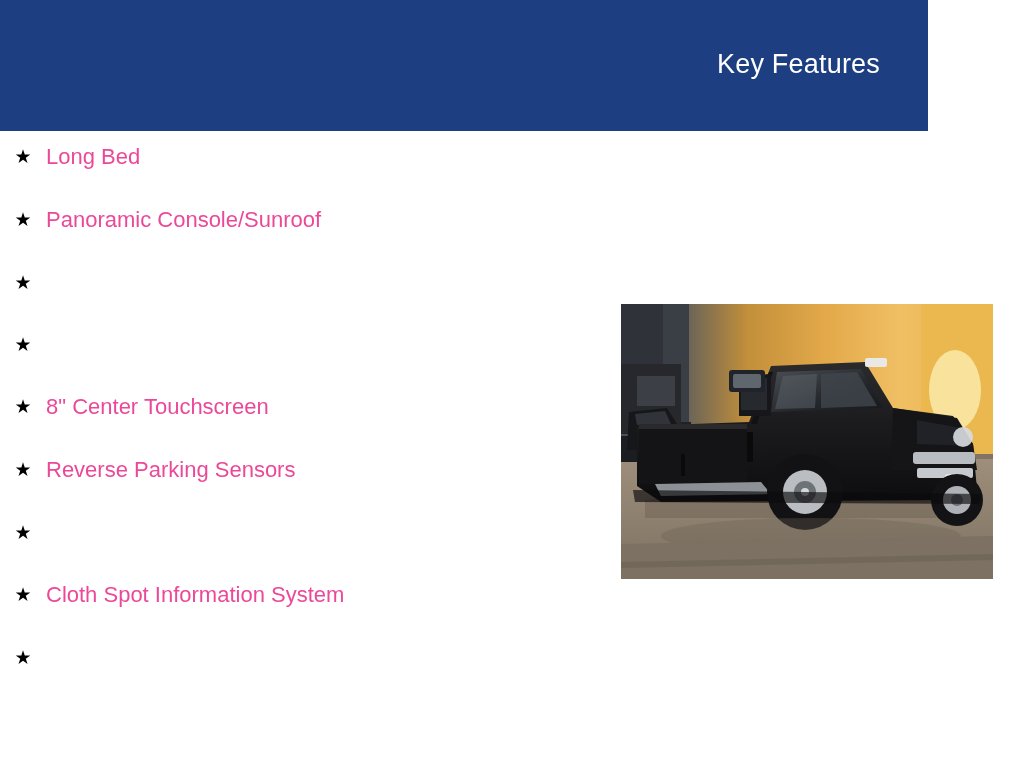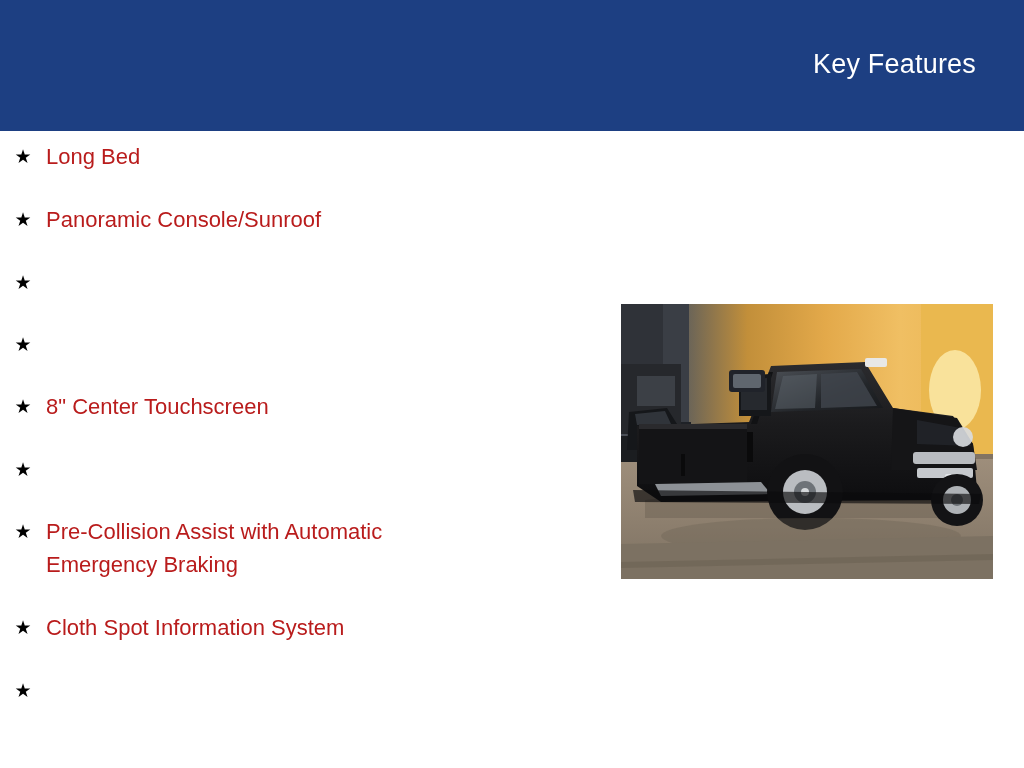--- a/index.html
+++ b/index.html
@@ -16,21 +16,21 @@
   .page {
     position: relative;
     width: 1024px;
     height: 768px;
     background: #ffffff;
   }
   .header-bar {
     position: absolute;
     left: 0;
     top: 0;
-    width: 1024px;
+    width: 928px;
     height: 131px;
     background: #1d3f82;
   }
   .header-title {
     position: absolute;
     right: 48px;
     top: 48px;
     color: #ffffff;
     font-size: 27px;
     line-height: 32px;
@@ -56,21 +56,21 @@
     width: 46px;
     flex: 0 0 46px;
     text-align: center;
     color: #000000;
     font-size: 19px;
     line-height: 30px;
     padding-top: 2px;
   }
   .feature-text {
     flex: 1 1 auto;
-    color: #b91c1c;
+    color: #ec4899;
     font-size: 22px;
     line-height: 33px;
     max-width: 470px;
     white-space: pre-line;
   }
   .vehicle-photo {
     position: absolute;
     left: 621px;
     top: 304px;
     width: 372px;
@@ -113,26 +113,25 @@
       <span class="bullet-star">★</span>
     </div>
 
     <div class="feature-item">
       <span class="bullet-star">★</span>
       <span class="feature-text">8" Center Touchscreen</span>
     </div>
 
     <div class="feature-item">
       <span class="bullet-star">★</span>
-    </div>
-
-    <div class="feature-item">
-      <span class="bullet-star">★</span>
-      <span class="feature-text">Pre-Collision Assist with Automatic
-Emergency Braking</span>
+      <span class="feature-text">Reverse Parking Sensors</span>
+    </div>
+
+    <div class="feature-item">
+      <span class="bullet-star">★</span>
     </div>
 
     <div class="feature-item">
       <span class="bullet-star">★</span>
       <span class="feature-text">Cloth Spot Information System</span>
     </div>
 
     <div class="feature-item">
       <span class="bullet-star">★</span>
     </div>

